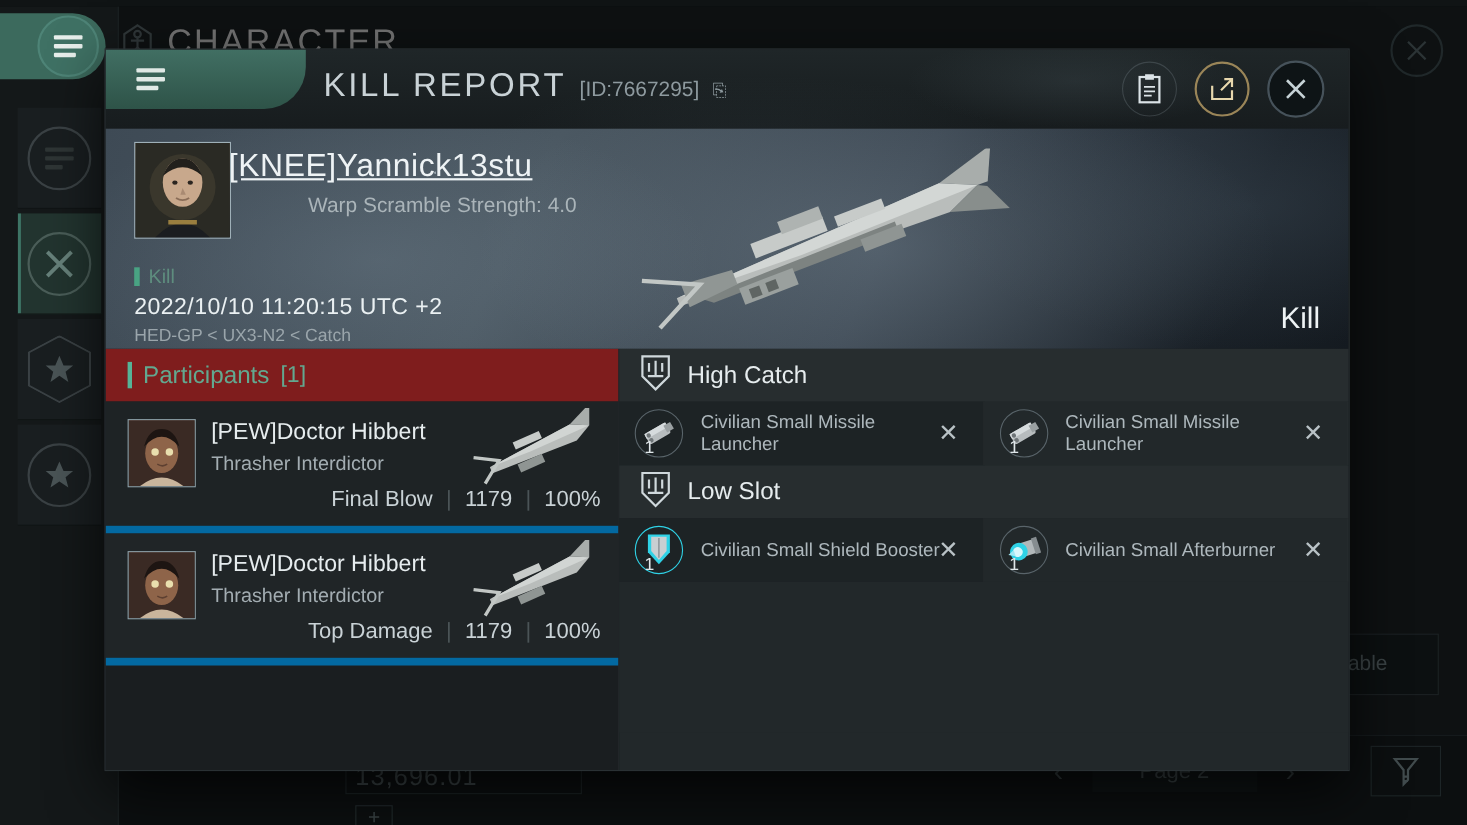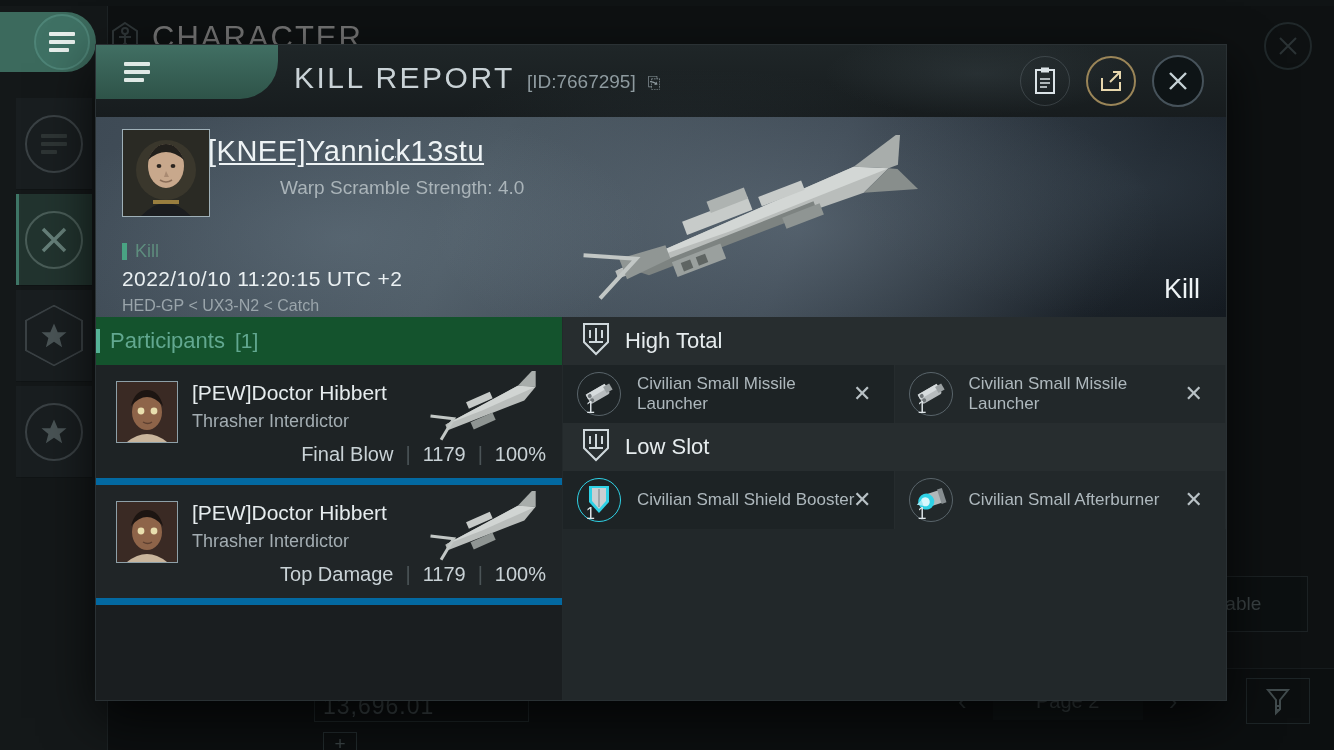--- a/index.html
+++ b/index.html
@@ -240,21 +240,21 @@
     position:absolute; left:470px; top:18px; width:370px; height:170px;
   }
 
   
   #body{ display:flex; height:383px; }
   #left-col{ width:467px; background:#1a1e20; border-right:1px solid #23292b; }
   #right-col{ flex:1; background:#22282a; }
 
   #part-head{
     height:48px; display:flex; align-items:center; gap:10px;
-    background:#14532d;
+    padding-left:20px; background:#7f1d1d;
   }
   #part-head .bar{ width:4px;height:24px;background:#56b397; }
   #part-head .lbl{ font-size:22px; color:#62a890; }
   #part-head .cnt{ font-size:21px; color:#62a890; }
 
   .prow{
     position:relative; height:120px;
     border-bottom:7px solid #0369a1;
     background:#1e2325;
   }
@@ -606,21 +606,21 @@
     <div id="right-col">
 
       <div class="slot-head">
         <span>
           <svg width="30" height="34" viewBox="0 0 30 34">
             <path d="M3 2 H27 V20 L15 32 L3 20 Z" fill="none" stroke="#cfd8dc" stroke-width="2"></path>
             <path d="M9 8 V16 M15 6 V20 M21 8 V16" stroke="#cfd8dc" stroke-width="2"></path>
             <path d="M8 20 H22" stroke="#cfd8dc" stroke-width="2"></path>
           </svg>
         </span>
-        <span class="lbl">High Total</span>
+        <span class="lbl">High Catch</span>
       </div>
       <div class="slot-grid">
         <div class="mod">
           <div class="mod-icon">
             <svg width="34" height="34" viewBox="0 0 34 34">
               <g transform="rotate(-30 17 17)">
                 <rect x="5" y="11" width="22" height="11" rx="2" fill="#b7bcbe"></rect>
                 <rect x="5" y="11" width="22" height="5" fill="#d6dbdd"></rect>
                 <circle cx="8" cy="14" r="2" fill="#6e7477"></circle>
                 <circle cx="8" cy="19" r="2" fill="#6e7477"></circle>

